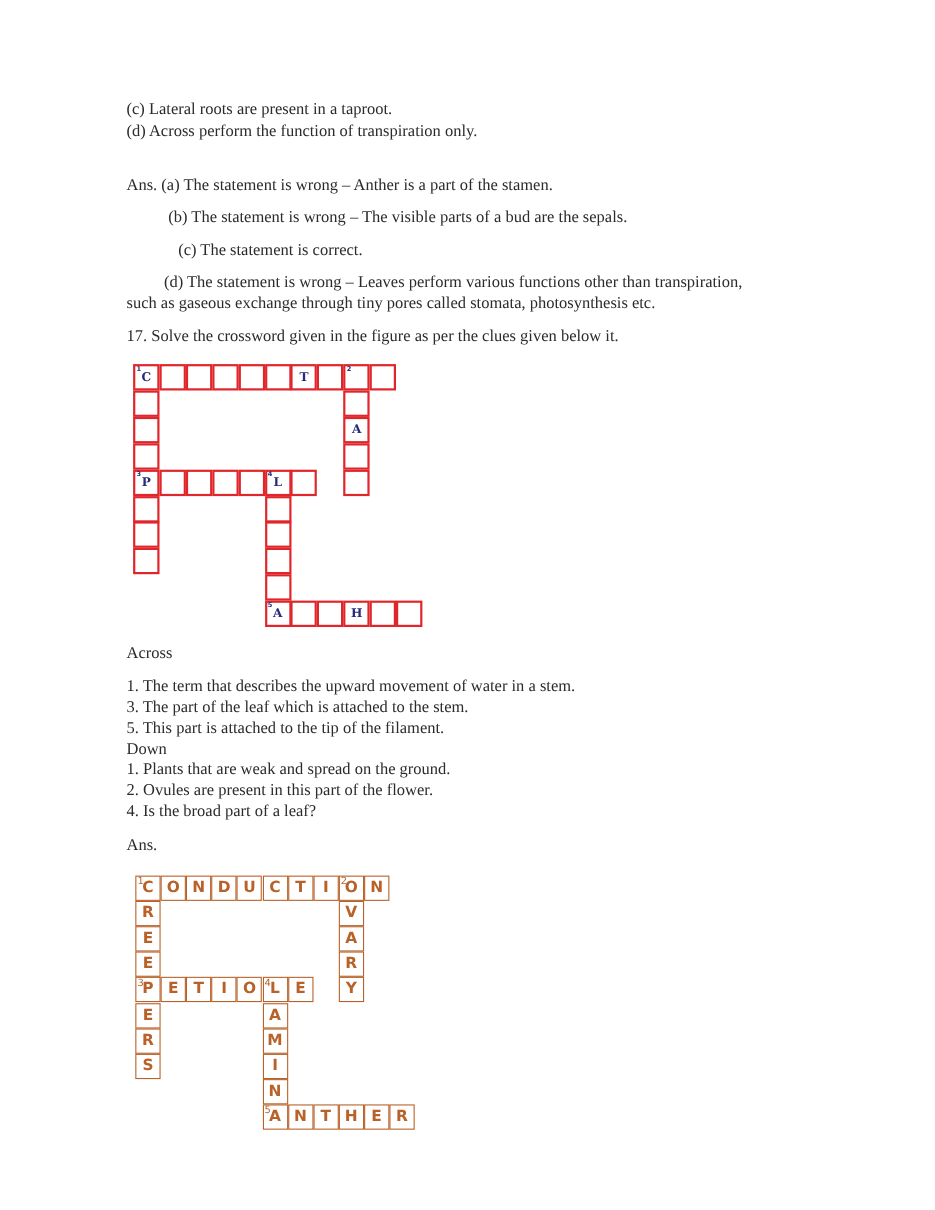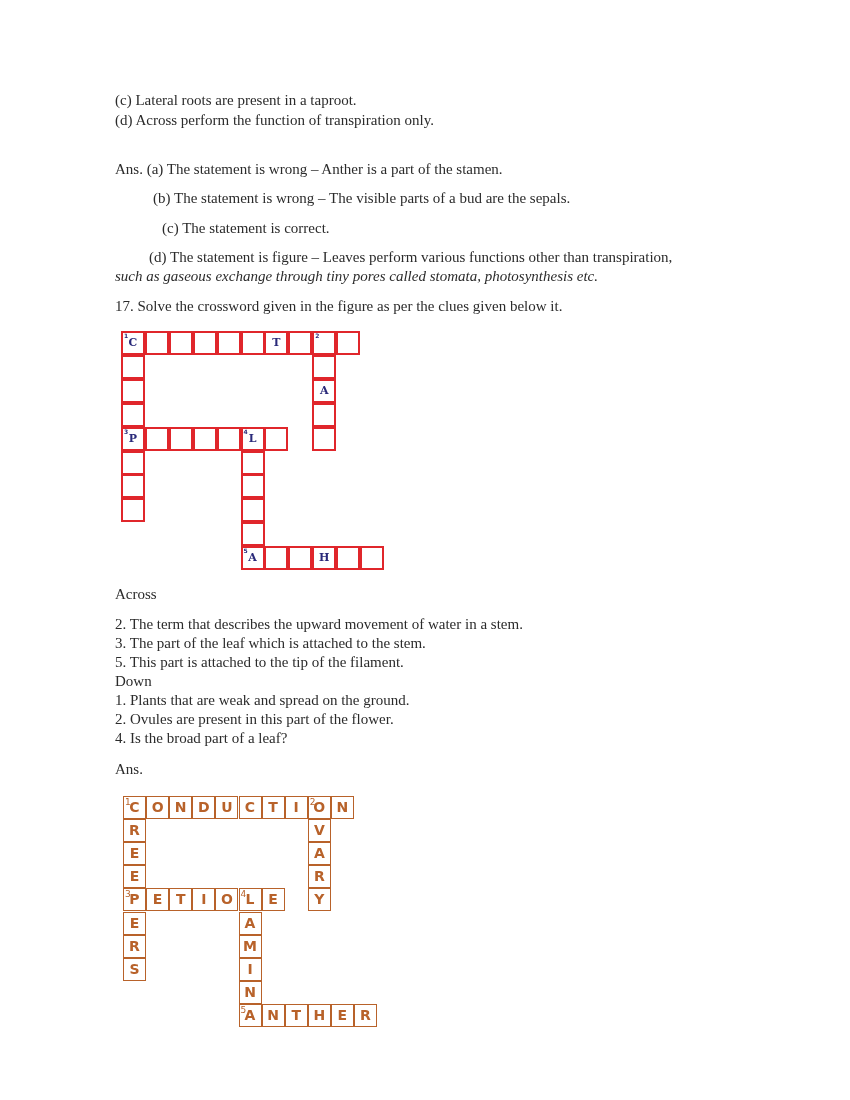--- a/index.html
+++ b/index.html
@@ -20,22 +20,22 @@
               font-family: "DejaVu Sans", sans-serif; }
   </style>
 </head>
 <body>
 
 <div class="line" style="left:115px;top:91px;">(c) Lateral roots are present in a taproot.</div>
 <div class="line" style="left:115px;top:111px;">(d) Across perform the function of transpiration only.</div>
 <div class="line" style="left:115px;top:160px;">Ans. (a) The statement is wrong – Anther is a part of the stamen.</div>
 <div class="line" style="left:153px;top:189px;text-align:right;">(b) The statement is wrong – The visible parts of a bud are the sepals.</div>
 <div class="line" style="left:162px;top:219px;">(c) The statement is correct.</div>
-<div class="line" style="left:149px;top:248px;">(d) The statement is figure – Leaves perform various functions other than transpiration,</div>
-<div class="line" style="left:115px;top:267px;font-style:italic;">such as gaseous exchange through tiny pores called stomata, photosynthesis etc.</div>
+<div class="line" style="left:149px;top:248px;">(d) The statement is wrong – Leaves perform various functions other than transpiration,</div>
+<div class="line" style="left:115px;top:267px;">such as gaseous exchange through tiny pores called stomata, photosynthesis etc.</div>
 <div class="line" style="left:115px;top:297px;">17. Solve the crossword given in the figure as per the clues given below it.</div>
 
 <div id="puzzle-grid" class="grid q" style="left:122px;top:332px;">
     <div class="cell" style="left: 0px; top: 0px;">
       <span class="num">1</span>
       <span class="letter">C</span>
     </div>
     <div class="cell" style="left: 23.9px; top: 0px;"></div>
     <div class="cell" style="left: 47.8px; top: 0px;"></div>
     <div class="cell" style="left: 71.7px; top: 0px;"></div>
@@ -85,21 +85,21 @@
     <div class="cell" style="left: 143.4px; top: 215.1px;"></div>
     <div class="cell" style="left: 167.3px; top: 215.1px;"></div>
     <div class="cell" style="left: 191.2px; top: 215.1px;">
       <span class="letter">H</span>
     </div>
     <div class="cell" style="left: 215.1px; top: 215.1px;"></div>
     <div class="cell" style="left: 239px; top: 215.1px;"></div>
   </div>
 
 <div class="line" style="left:115px;top:585px;">Across</div>
-<div class="line" style="left:115px;top:615px;">2. The term that describes the upward movement of water in a stem.</div>
+<div class="line" style="left:115px;top:615px;">1. The term that describes the upward movement of water in a stem.</div>
 <div class="line" style="left:115px;top:634px;">3. The part of the leaf which is attached to the stem.</div>
 <div class="line" style="left:115px;top:653px;">5. This part is attached to the tip of the filament.</div>
 <div class="line" style="left:115px;top:672px;">Down</div>
 <div class="line" style="left:115px;top:691px;">1. Plants that are weak and spread on the ground.</div>
 <div class="line" style="left:115px;top:710px;">2. Ovules are present in this part of the flower.</div>
 <div class="line" style="left:115px;top:729px;">4. Is the broad part of a leaf?</div>
 <div class="line" style="left:115px;top:760px;">Ans.</div>
 
 <div id="answer-grid" class="grid a" style="left:124px;top:797px;">
     <div class="cell" style="left: 0px; top: 0px;">

